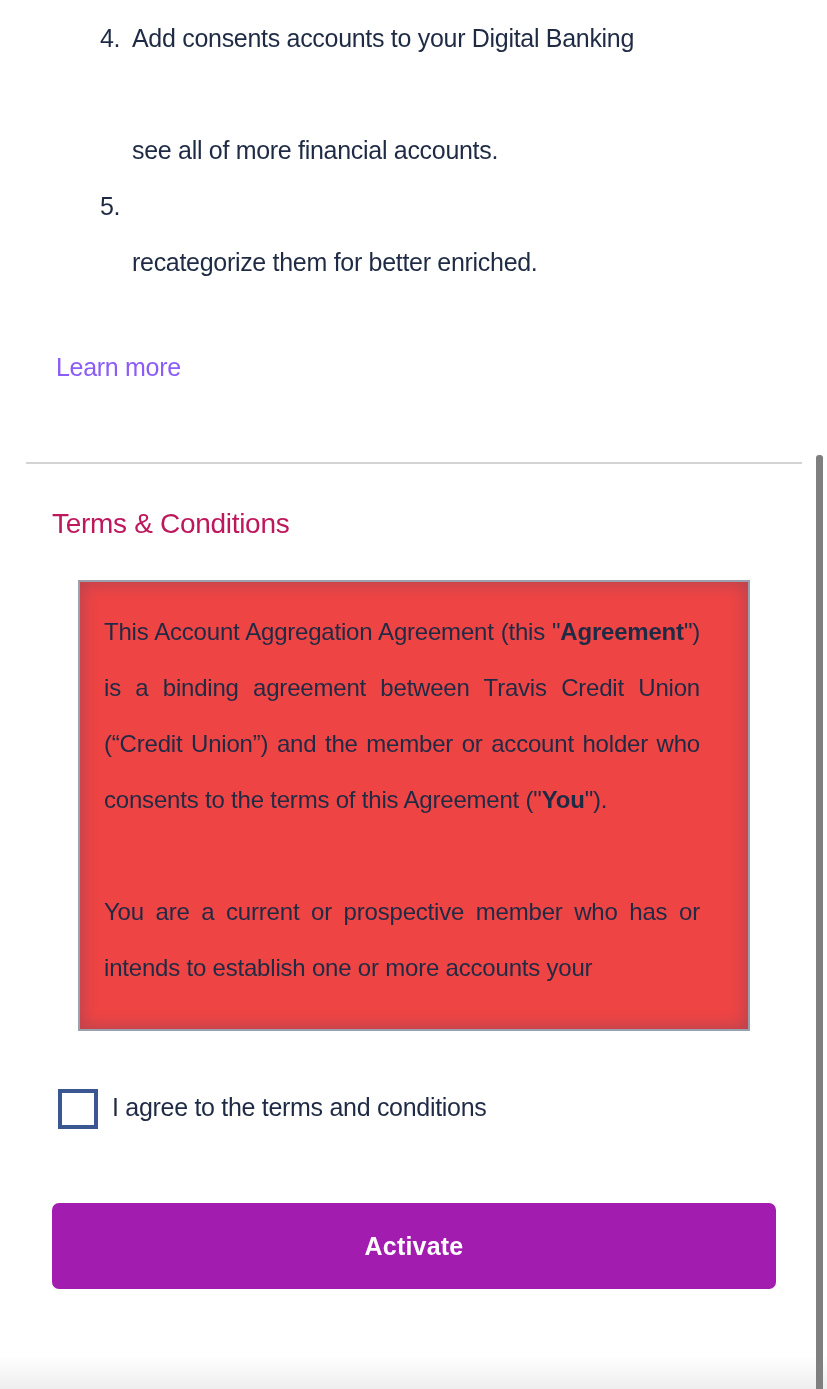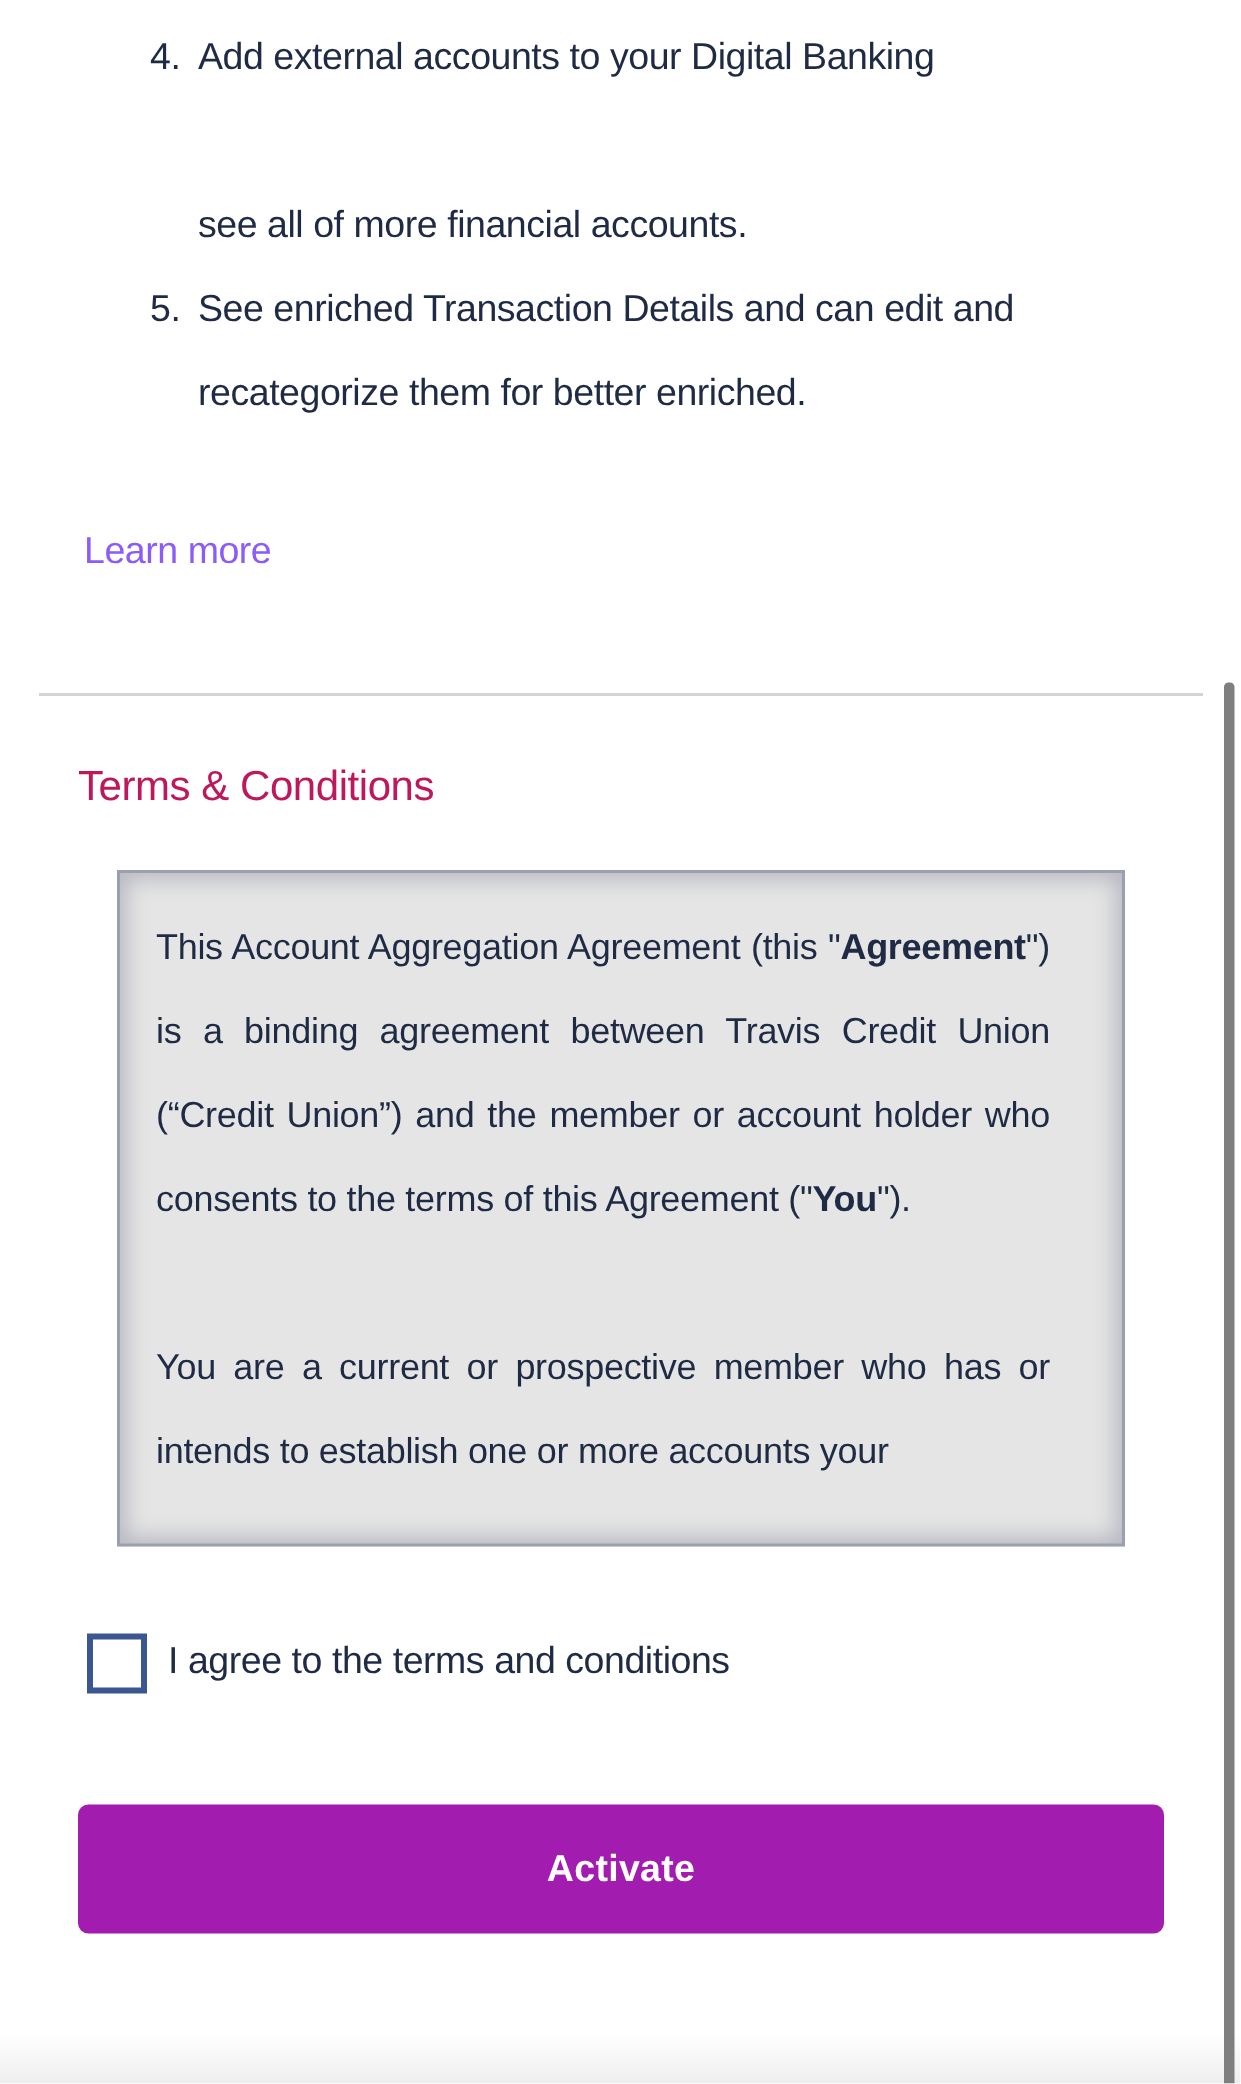--- a/index.html
+++ b/index.html
@@ -68,21 +68,21 @@
       font-weight: normal;
       letter-spacing: -0.3px;
     }
     .terms-box {
       position: absolute;
       left: 78px;
       top: 580px;
       width: 672px;
       height: 451px;
       border: 2px solid #9aa0ad;
-      background: #e5e5e5;
+      background: #ef4444;
       box-shadow: inset 0 0 14px 4px rgba(60, 70, 100, 0.28);
       overflow: hidden;
     }
     .terms-content {
       position: absolute;
       left: 24px;
       top: 22px;
       width: 596px;
       font-size: 24px;
       line-height: 56px;
@@ -151,27 +151,27 @@
     }
   </style>
 </head>
 <body>
 
 <div class="page">
 
   <ol class="feature-list">
     <li class="feature-item">
       <span class="feature-num">4.</span>
-      <span>Add external accounts to your Digital Banking</span><br>
+      <span>Add consents accounts to your Digital Banking</span><br>
       <br>
       <span>see all of more financial accounts.</span>
     </li>
     <li class="feature-item">
       <span class="feature-num">5.</span>
-      <span>See enriched Transaction Details and can edit and</span><br>
+      <br>
       <span>recategorize them for better enriched.</span>
     </li>
   </ol>
 
   <a class="learn-more">Learn more</a>
 
   <div class="divider"></div>
 
   <h2 class="section-title">Terms &amp; Conditions</h2>
 

